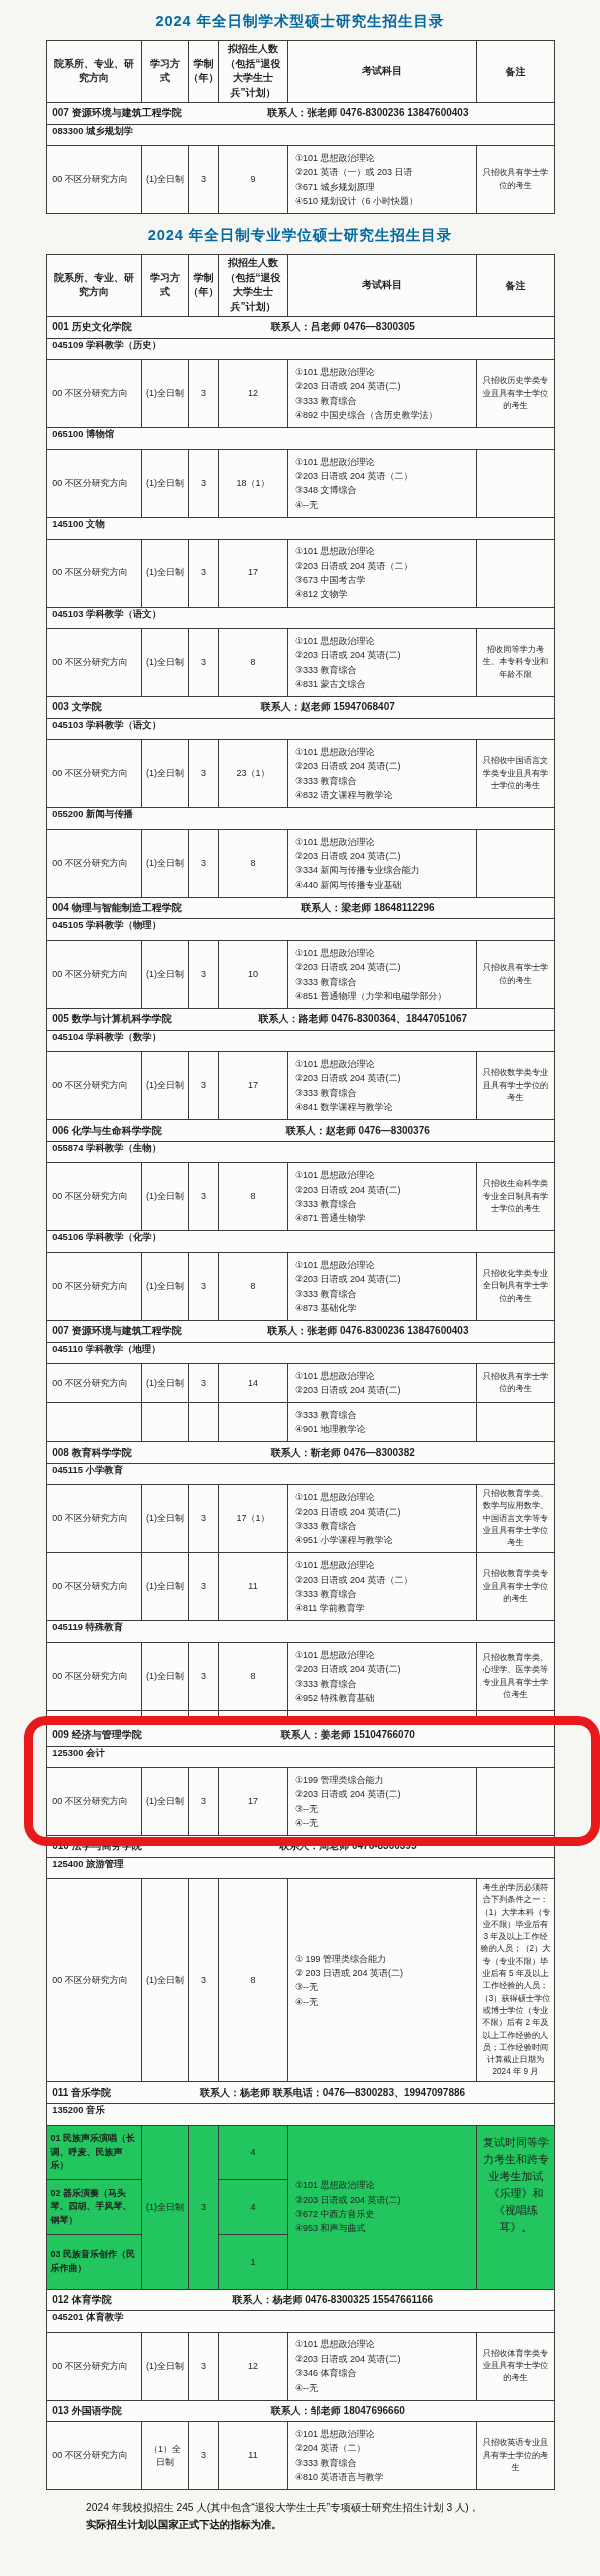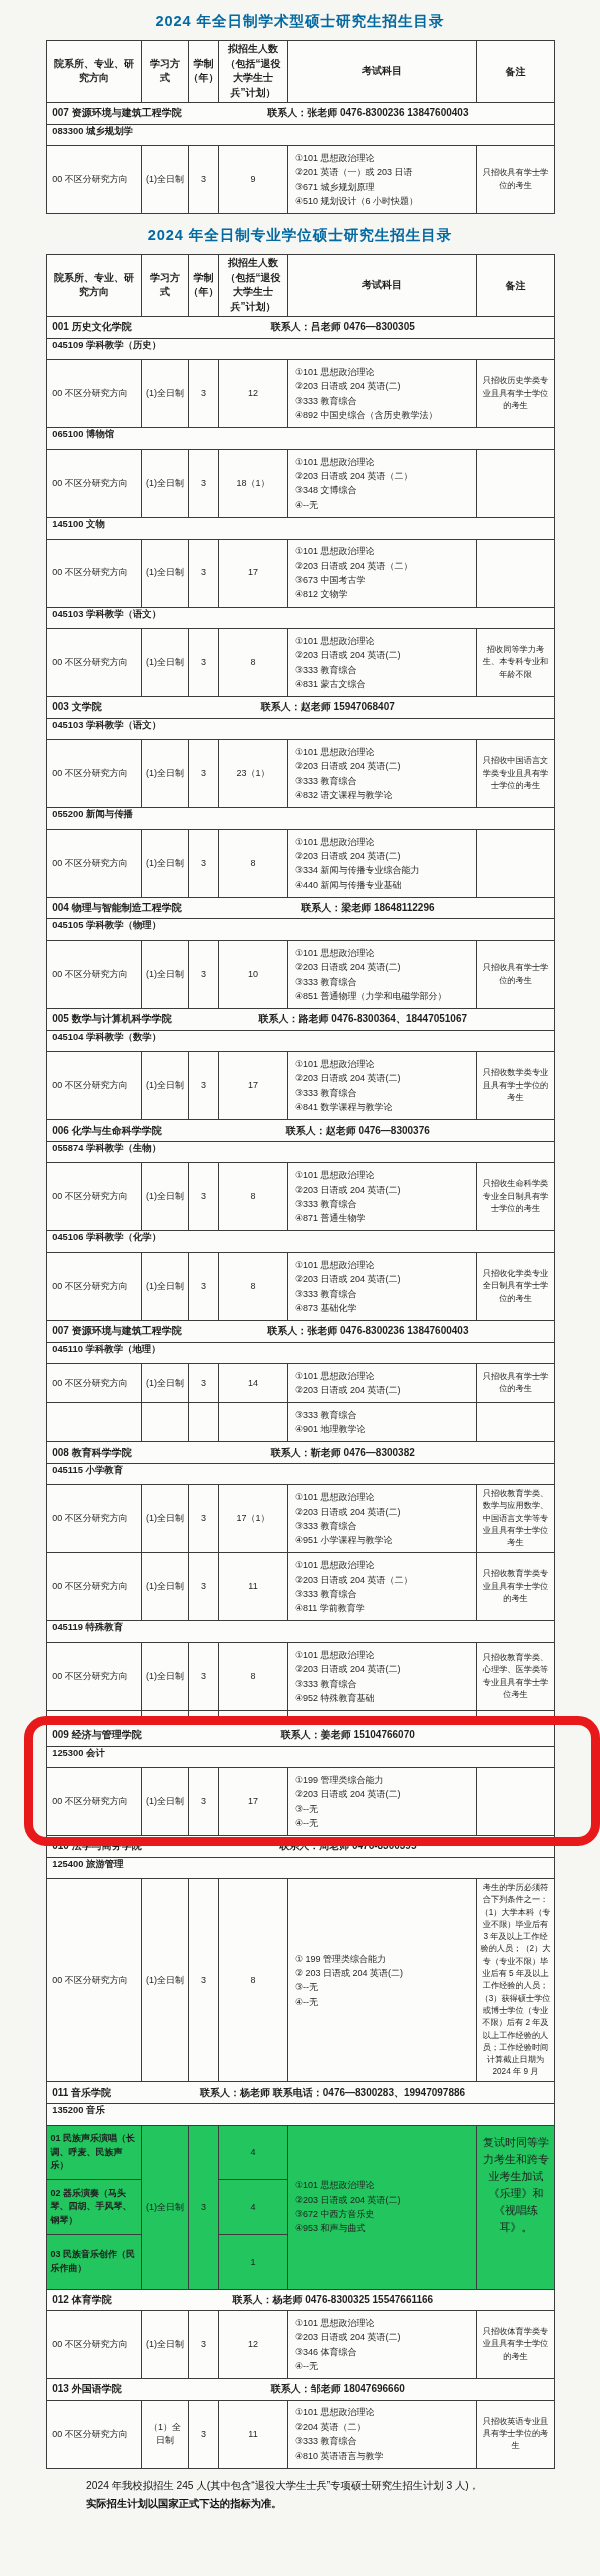--- a/index.html
+++ b/index.html
@@ -449,20 +449,23 @@
           <div class="subject-line">④953 和声与曲式</div>
         </div>
         <div class="rg-col rg-remark">
           <div>复试时同等学力考生和跨专业考生加试《乐理》和《视唱练耳》。</div>
         </div>
       </div>
       <div class="trow row-college">
         <span class="college-name">012 体育学院</span>
         <span class="college-contact">联系人：杨老师 0476-8300325 15547661166</span>
       </div>
+      <div class="trow row-major">
+        <span class="major-name">045201 体育教学</span>
+      </div>
       <div class="trow row-data">
         <div class="cell c-dir">00 不区分研究方向</div>
         <div class="cell c-mode">(1)全日制</div>
         <div class="cell c-years">3</div>
         <div class="cell c-count">12</div>
         <div class="cell c-exam">
           <div class="subject-line">①101 思想政治理论</div>
           <div class="subject-line">②203 日语或 204 英语(二)</div>
           <div class="subject-line">③346 体育综合</div>
           <div class="subject-line">④--无</div>

